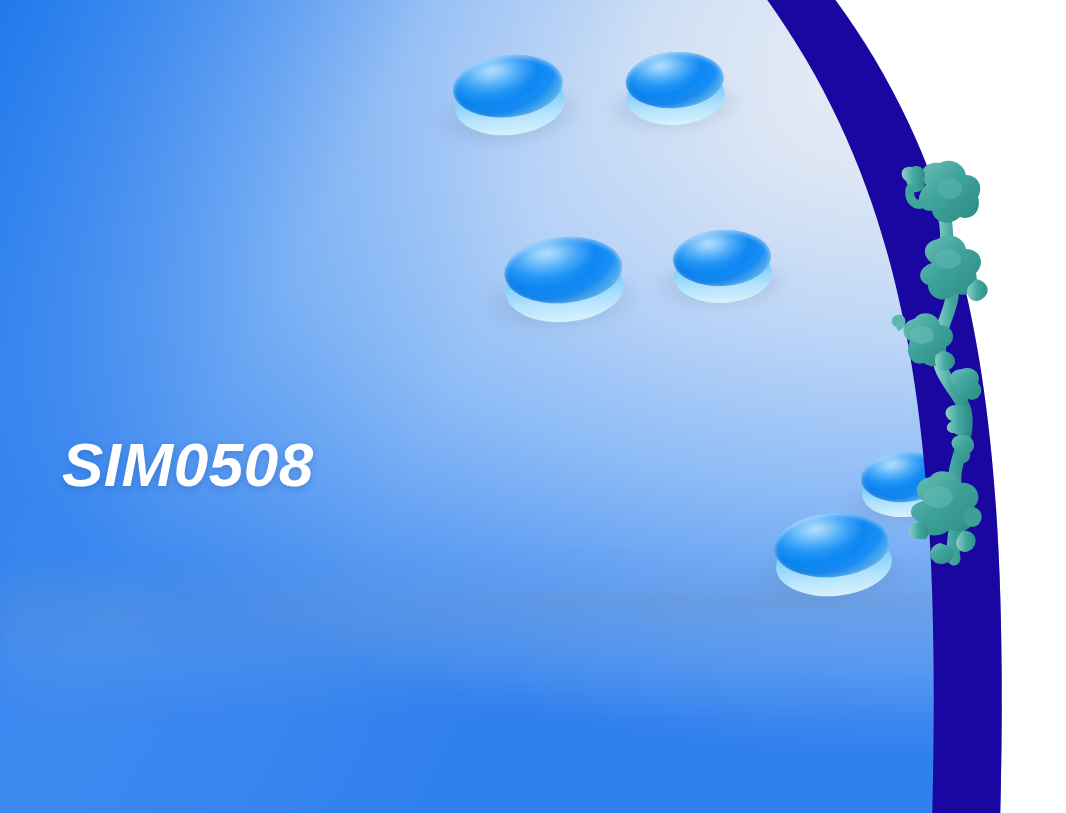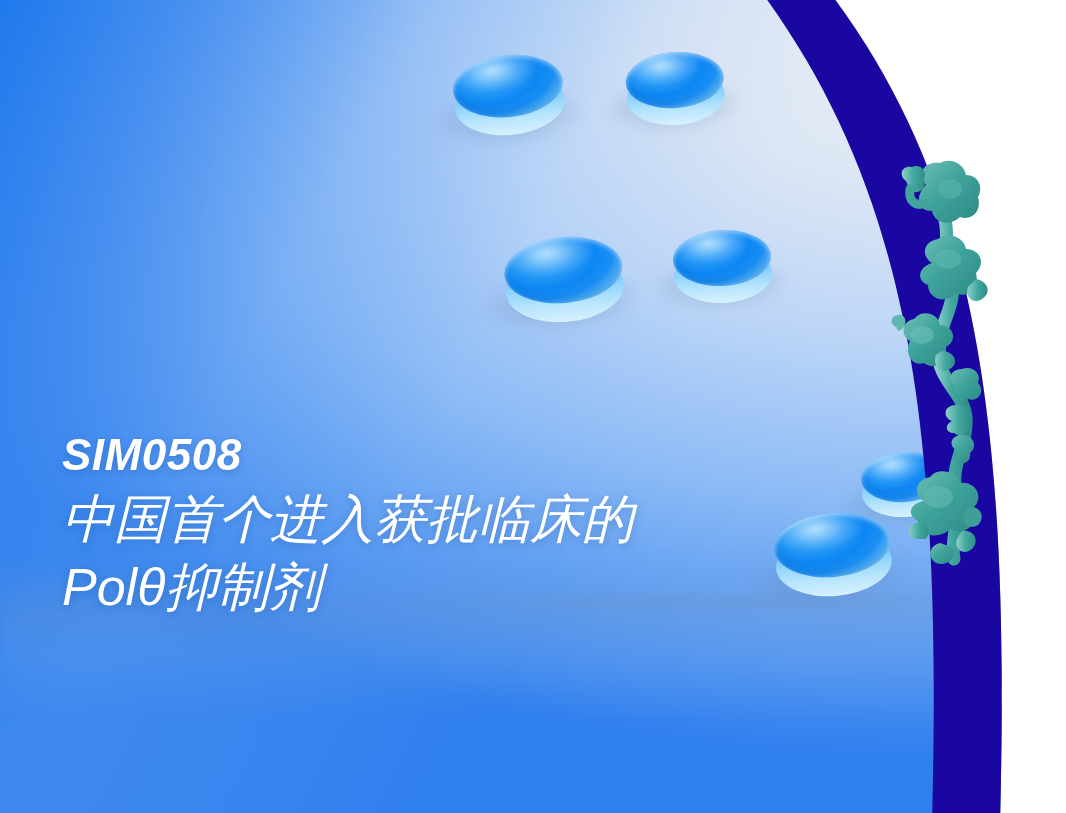--- a/index.html
+++ b/index.html
@@ -76,21 +76,21 @@
   
   .protein{position:absolute;left:880px;top:155px;width:190px;height:420px;}
   .protein svg{width:100%;height:100%;overflow:visible;}
 
   
   .text-block{
     position:absolute;left:62px;top:432px;width:790px;
     color:#ffffff;
   }
   .headline{
-    font-size:44px;
+    font-size:62px;
     font-weight:700;
     font-style:italic;
     letter-spacing:0.5px;
     line-height:1.05;
     text-shadow:0 2px 7px rgba(18,70,150,0.30);
     white-space:nowrap;
   }
   .subline{
     margin-top:8px;
     font-size:52px;
@@ -236,19 +236,15 @@
         <path d="M 36,384 C 26,382 26,370 36,368 C 46,366 52,376 46,384 Z" fill="url(#tealB)"></path>
         <path d="M 60,388 C 50,390 46,402 56,408 C 68,412 78,402 72,392 Z" fill="url(#tealA)"></path>
         <path d="M 82,376 C 94,374 100,386 92,394 C 82,402 72,392 78,382 Z" fill="url(#tealB)"></path>
         <path d="M 88,352 C 100,350 106,362 98,370 C 88,376 80,366 84,358 Z" fill="#3d9f98"></path>
       </g>
     </svg>
   </div>
 
   <div class="text-block">
     <div class="headline">SIM0508</div>
-    <div class="subline">
-      <span class="l2">中国首个进入获批临床的</span>
-      <span class="l2">Polθ抑制剂</span>
-    </div>
   </div>
 
 </div>
 
 </body></html>

